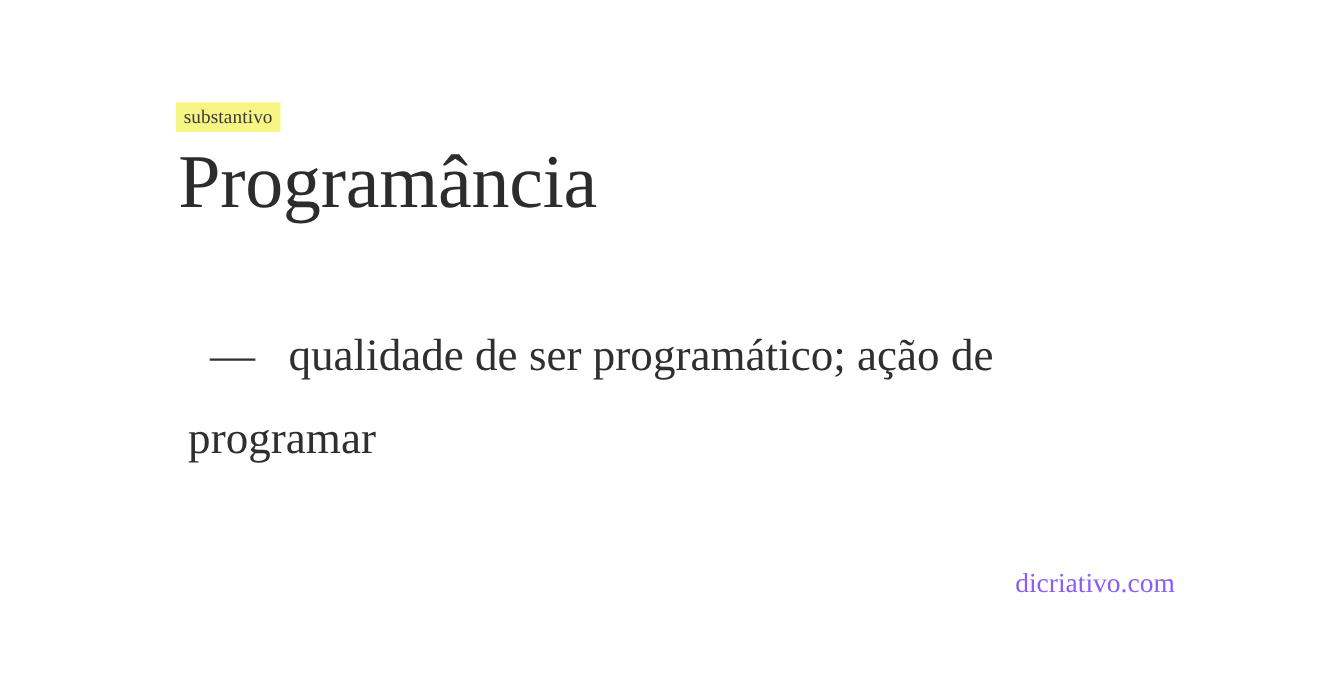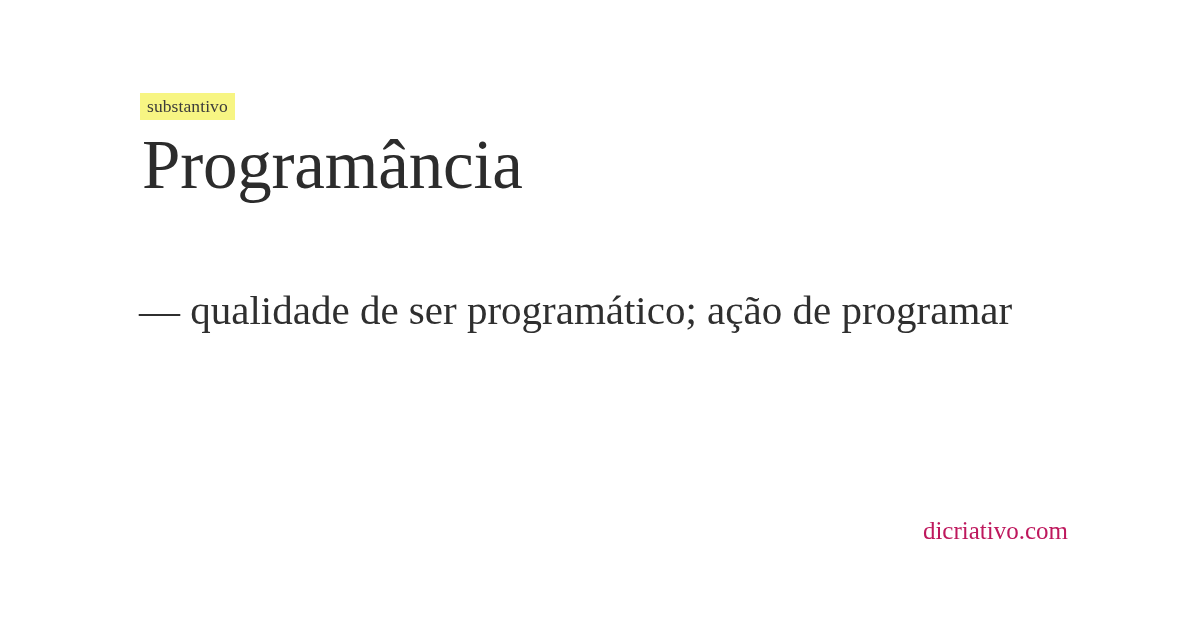--- a/index.html
+++ b/index.html
@@ -1,16 +1,16 @@
 <!DOCTYPE html>
 <html lang="pt"><head>
 <meta charset="utf-8">
 <title>Programância — dicriativo.com</title>
 <style>
-  * { box-sizing: border-box; }
+  * { box-sizing: border-box; padding-left: 20px; }
 
   html, body {
     margin: 0;
     padding: 0;
   }
 
   body {
     width: 1200px;
     height: 620px;
     background: #ffffff;
@@ -64,21 +64,21 @@
     white-space: nowrap;
     letter-spacing: -0.2px;
   }
 
   
   .definition {
     position: absolute;
     left: 139px;
     top: 272px;
     width: 920px;
-    margin: 0;
+    margin: 12px;
     font-family: "Liberation Serif", "DejaVu Serif", serif;
     font-weight: 400;
     font-size: 41px;
     line-height: 76px;
     color: #2f2f2f;
   }
 
   .definition .dash {
     font-family: "Liberation Serif", "DejaVu Serif", serif;
   }
@@ -86,21 +86,21 @@
   
   .source {
     position: absolute;
     left: 0;
     top: 514px;
     width: 1068px;
     text-align: right;
     font-family: "Liberation Serif", "DejaVu Serif", serif;
     font-size: 25px;
     line-height: 34px;
-    color: #be185d;
+    color: #8b5cf6;
     white-space: nowrap;
   }
 </style>
 </head>
 <body>
 
 <div class="card">
 
   <div class="pos-row">
     <span class="pos-badge">substantivo</span>

